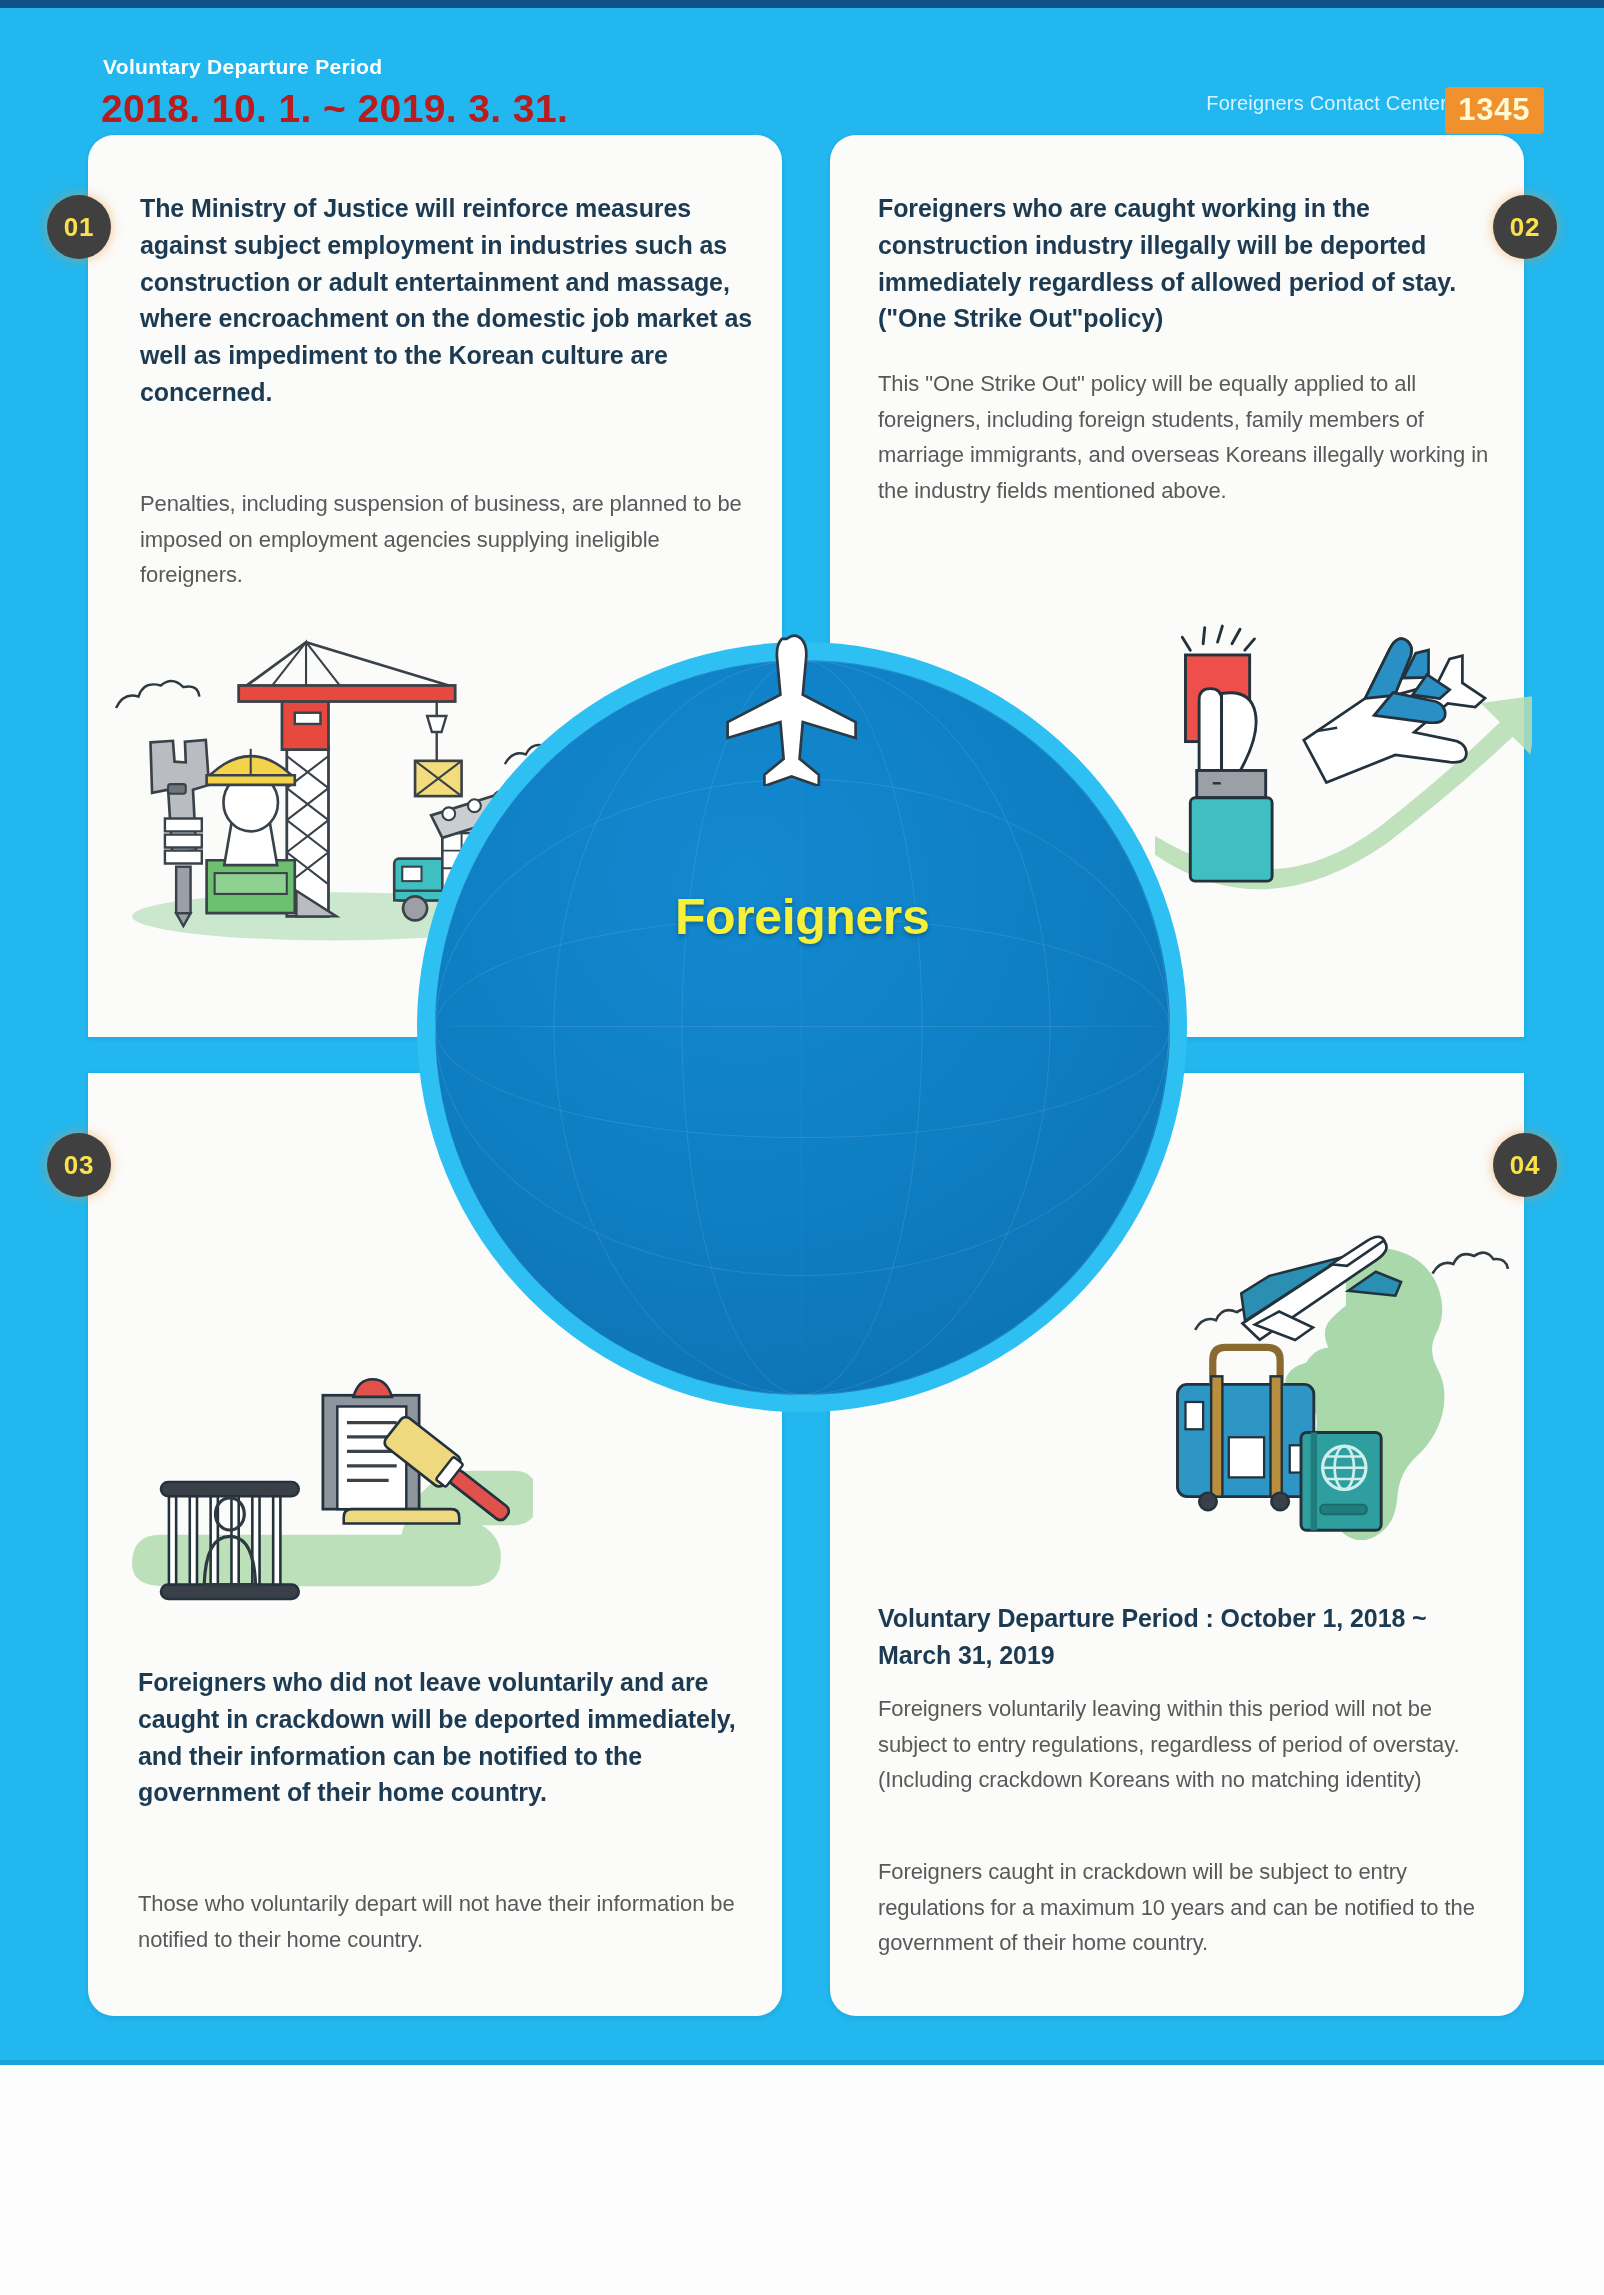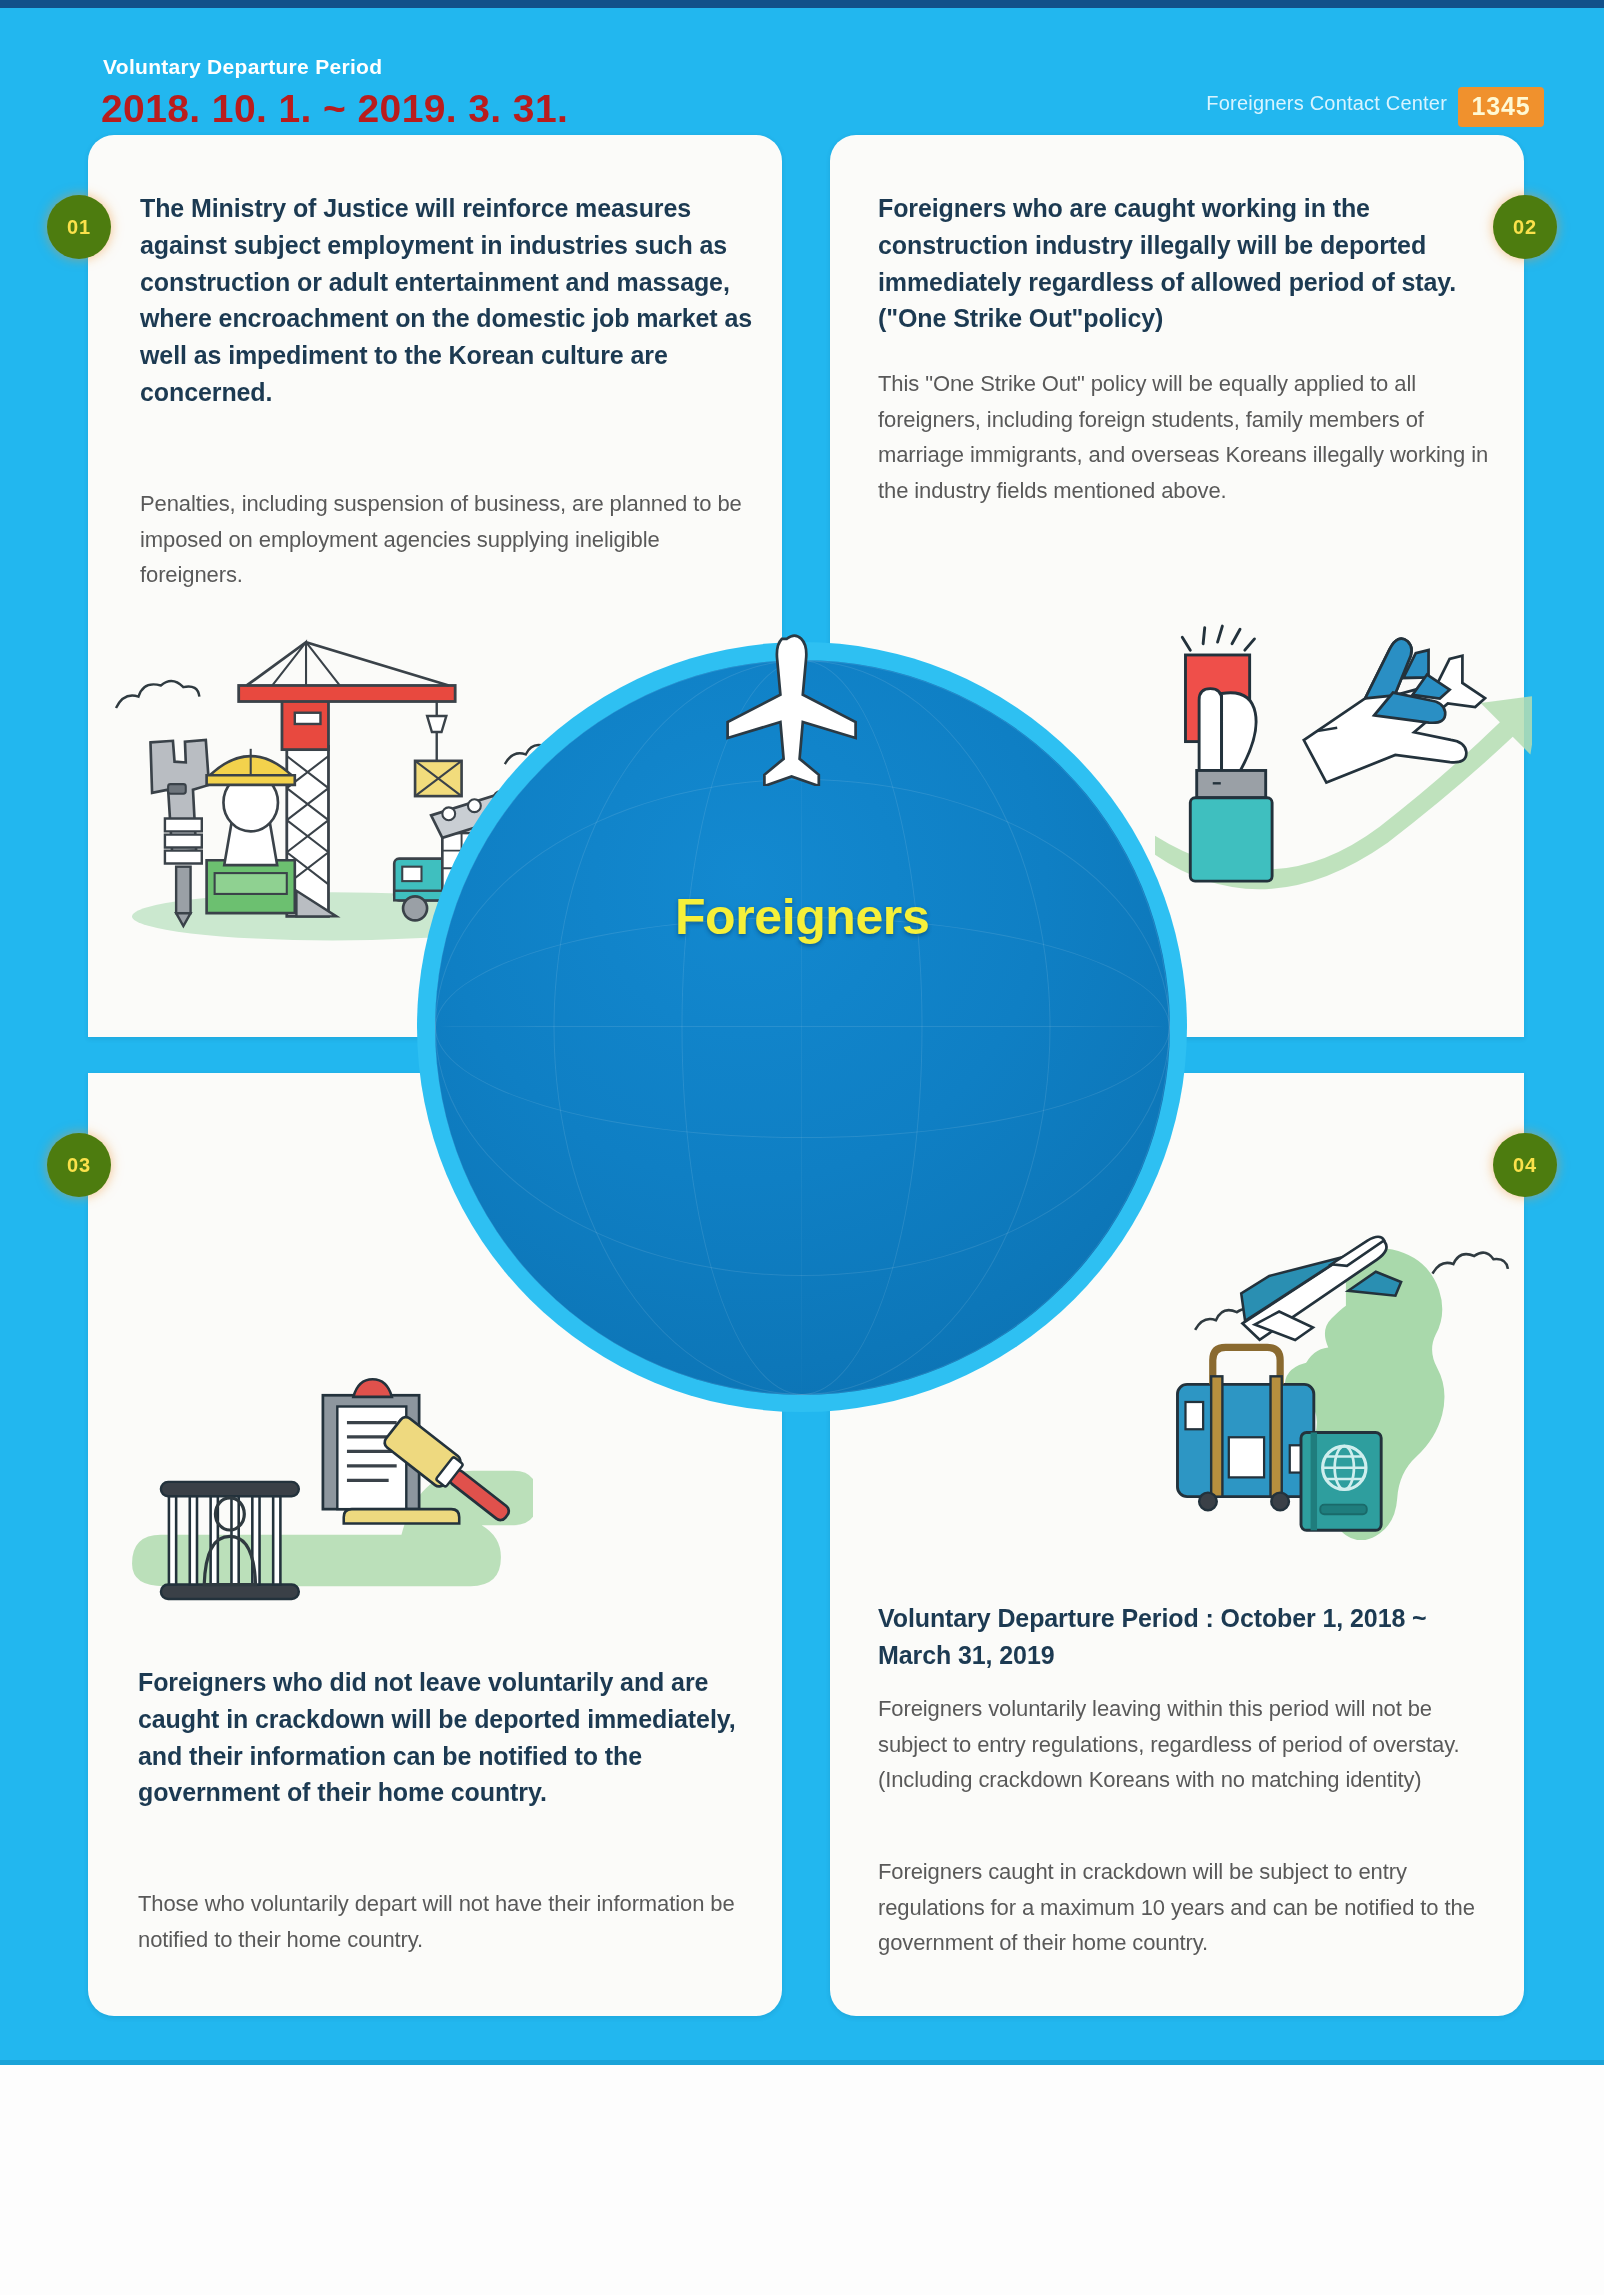--- a/index.html
+++ b/index.html
@@ -36,42 +36,42 @@
     position:absolute; left:101px; top:63px;
     font-size:39px; font-weight:bold; color:#b91c1c; letter-spacing:0.4px;
   }
   .hdr-contact {
     position:absolute; right:157px; top:68px;
     font-size:20px; color:#d9f4ff; letter-spacing:0.2px;
   }
   .hdr-badge {
     position:absolute; right:60px; top:63px;
     background:#f0912d; color:#fff9d4;
-    font-size:25px; font-weight:bold;
+    font-size:31px; font-weight:bold;
     padding:4.8px 13.6px 6.4px; border-radius:4px; letter-spacing:0.8px;
   }
 
   
   .card {
     position:absolute; background:#fbfbf9;
     box-shadow:0 1.6px 5.6px rgba(0,40,70,.10);
   }
   .card-tl { left:88px;  top:135px;  width:694px; height:902px;
              border-radius:26px 26px 0 0; }
   .card-tr { left:830px; top:135px;  width:694px; height:902px;
              border-radius:26px 26px 0 0; }
   .card-bl { left:88px;  top:1073px; width:694px; height:943px;
              border-radius:0 0 26px 26px; }
   .card-br { left:830px; top:1073px; width:694px; height:943px;
              border-radius:0 0 26px 26px; }
 
   .badge {
     position:absolute; width:64px; height:64px; border-radius:50%;
-    background:#4d7c0f; color:#fbe14b;
-    font-size:20px; font-weight:bold; letter-spacing:0.8px;
+    background:#404040; color:#fbe14b;
+    font-size:26px; font-weight:bold; letter-spacing:0.8px;
     display:flex; align-items:center; justify-content:center;
     box-shadow:0 0 11.2px rgba(240,146,44,.55);
     z-index:8;
   }
   .badge-01 { left:47px;   top:195px; }
   .badge-02 { left:1493px; top:195px; }
   .badge-03 { left:47px;   top:1133px; }
   .badge-04 { left:1493px; top:1133px; }
 
   .heading {

